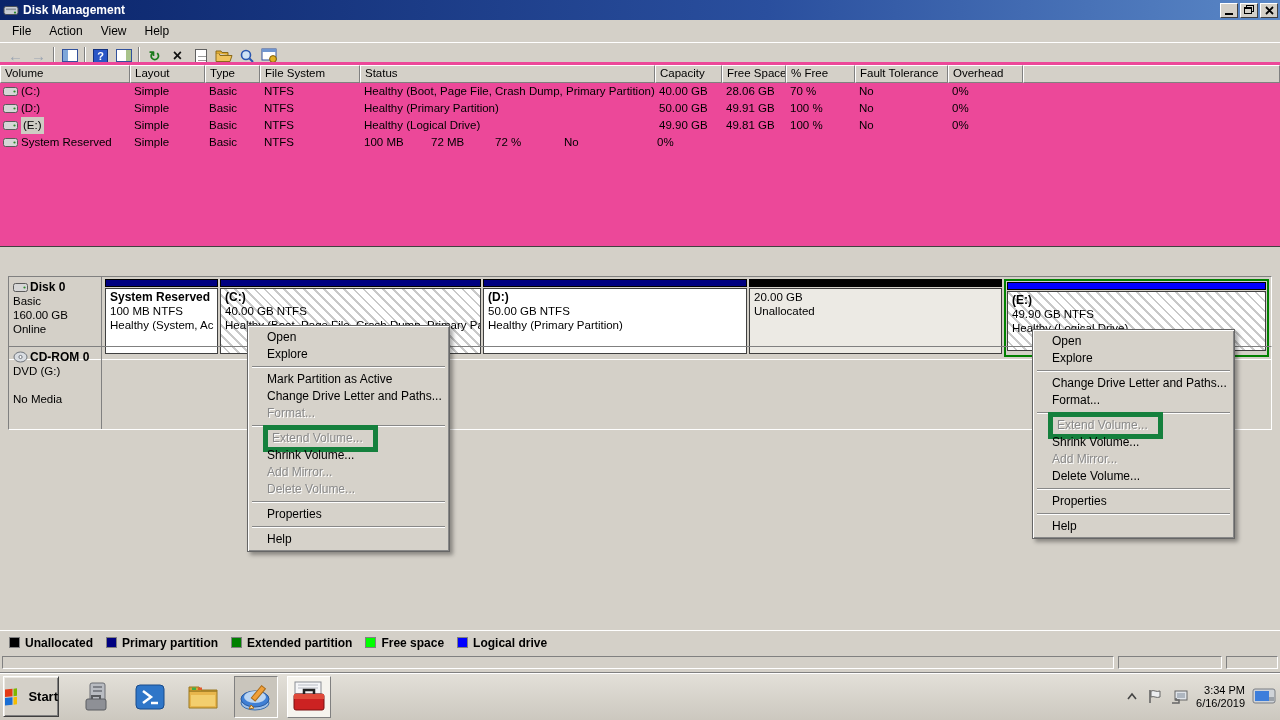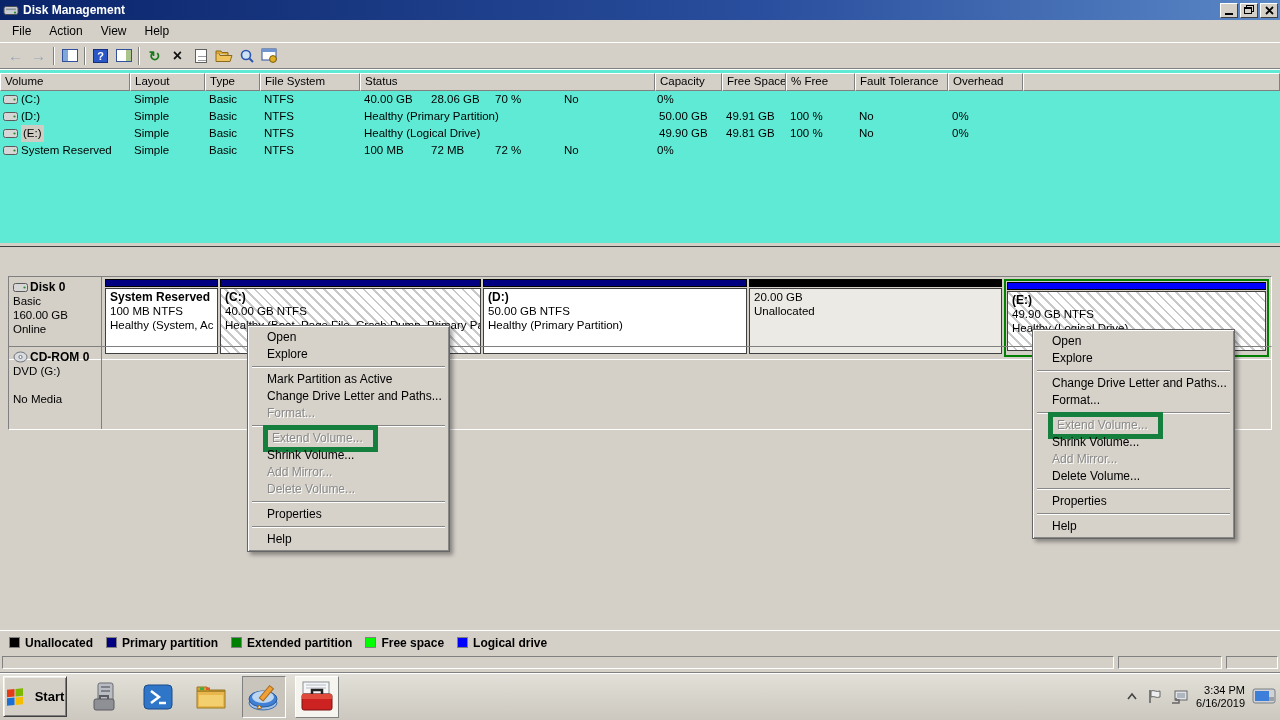--- a/index.html
+++ b/index.html
@@ -49,22 +49,22 @@
   .delete-glyph { font-size:16px; font-weight:bold; color:#101010; line-height:1; }
   .help-box { width:15px; height:14px; background:#2a56c6; border:1px solid #12307e; color:#fff; font-weight:bold; font-size:11px; display:flex; align-items:center; justify-content:center; }
   .pane-box { width:16px; height:13px; border:1px solid #31519c; background:#fff; position:relative; }
   .pane-box::before { content:""; position:absolute; left:0; top:0; bottom:0; width:5px; background:#7fa7d9; }
   .pane-box.right::before { left:auto; right:0; background:#a9c38a; }
   .doc-box { width:12px; height:14px; border:1px solid #606060; background:#fff;
     background-image:repeating-linear-gradient(#fff 0 3px, #9a9a9a 3px 4px); background-size:8px 100%; background-position:2px 3px; background-repeat:no-repeat; }
 
   
   .volume-list {
-    position:absolute; left:0; top:70px; right:0; height:173px;
-    background:#5eead4; overflow:hidden;
+    position:absolute; left:0; top:62px; right:0; height:219px;
+    background:#ec4899; overflow:hidden;
   }
   .vl-header { display:flex; height:18px; margin-top:3px; }
   .hcell {
     background:#d4d0c8; border:1px solid; border-color:#fff #808080 #808080 #fff;
     padding:1px 4px; white-space:nowrap; overflow:hidden; font-size:11.5px;
   }
   .vl-row { display:flex; height:17px; align-items:center; }
   .cell { padding:0 4px; white-space:nowrap; overflow:hidden; line-height:17px; }
   .c0{width:130px} .c1{width:75px} .c2{width:55px} .c3{width:100px} .c4{width:295px}
   .c5{width:67px} .c6{width:64px} .c7{width:69px} .c8{width:93px} .c9{width:75px} .cf{flex:1}
@@ -127,21 +127,21 @@
   .msep { height:0; border-top:1px solid #888; border-bottom:1px solid #fff; margin:3px 2px; }
 
   
   .taskbar {
     position:absolute; left:0; top:672px; width:1280px; height:48px;
     background:linear-gradient(#e3e0d9,#ccc8bf);
     border-top:1px solid #808080; box-shadow:inset 0 1px 0 #fff;
     display:flex; align-items:center;
   }
   .start-btn {
-    margin-left:3px; width:64px; height:41px;
+    margin-left:3px; width:56px; height:41px;
     background:#d4d0c8; border:1px solid; border-color:#fff #404040 #404040 #fff;
     box-shadow:inset 1px 1px 0 #ece9e2, inset -1px -1px 0 #808080;
     display:flex; align-items:center; justify-content:center; gap:11px;
     font-weight:bold; font-size:13px;
   }
   .tb-icons { display:flex; align-items:center; margin-left:16px; gap:9px; }
   .tb-icon { width:44px; height:42px; display:flex; align-items:center; justify-content:center; }
   .tb-icon.pressed { border:1px solid; border-color:#808080 #fff #fff #808080; background:#c9c5bc; }
   .tb-icon.active { border:1px solid; border-color:#fff #808080 #808080 #fff; background:#f6f4ee; }
   .tray { margin-left:auto; display:flex; align-items:center; gap:7px; padding-right:4px; }
@@ -249,20 +249,21 @@
       <div class="cell c0">
           <svg width="15" height="11">
             <rect x="0.5" y="1.5" width="14" height="8" rx="2" fill="#d6d6d6" stroke="#5a5a5a"></rect>
             <circle cx="11.5" cy="5.5" r="1.1" fill="#2a8a2a"></circle>
           </svg>
           <span>(C:)</span>
         </div>
       <div class="cell c1">Simple</div>
       <div class="cell c2">Basic</div>
       <div class="cell c3">NTFS</div>
+      <div class="cell c4">Healthy (Boot, Page File, Crash Dump, Primary Partition)</div>
       <div class="cell c5">40.00 GB</div>
       <div class="cell c6">28.06 GB</div>
       <div class="cell c7">70 %</div>
       <div class="cell c8">No</div>
       <div class="cell c9">0%</div>
     </div>
 
     <div class="vl-row">
       <div class="cell c0">
           <svg width="15" height="11">

